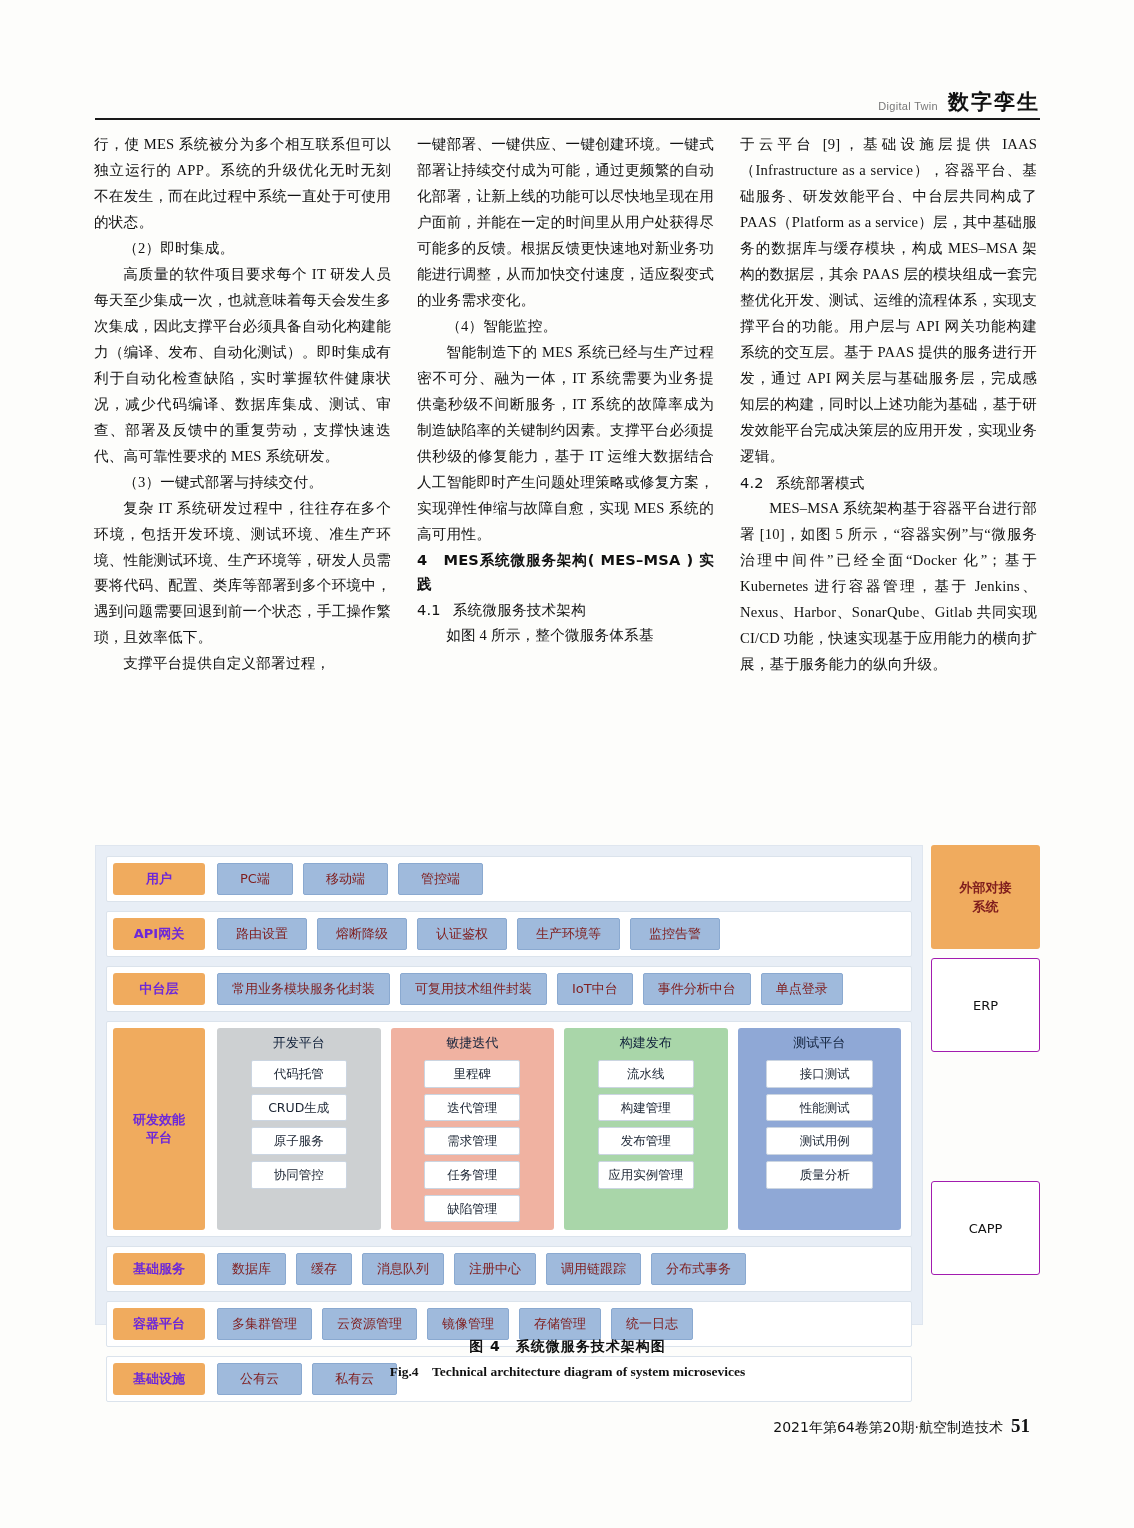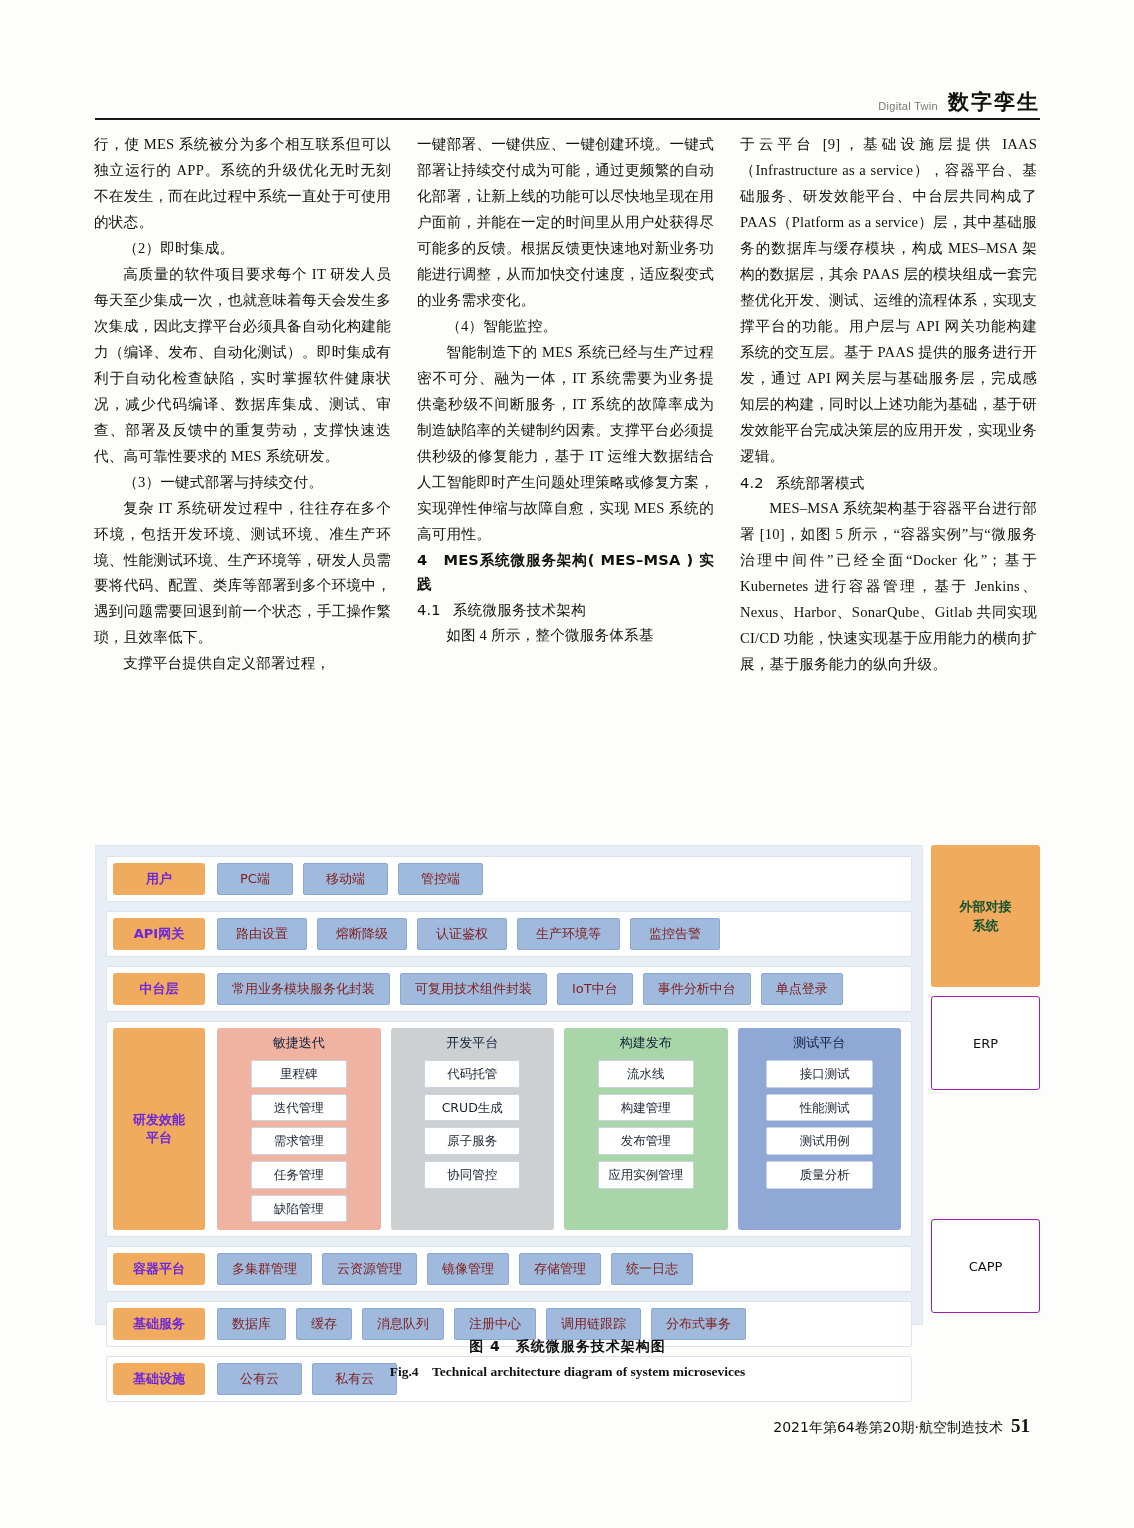--- a/index.html
+++ b/index.html
@@ -65,22 +65,22 @@
   }
   .fig-left{
     width:828px;background:#e8eef6;border:1px solid #dfe6ef;
     padding:10px 10px 10px 10px;box-sizing:border-box;
     display:flex;flex-direction:column;gap:9px;
   }
   .fig-right{
     width:109px;display:flex;flex-direction:column;gap:9px;
   }
   .right-head{
-    background:#f0ab5e;color:#14532d;border-radius:3px;
-    height:142px;display:flex;align-items:center;justify-content:center;
+    background:#f0ab5e;color:#7f1d1d;border-radius:3px;
+    height:104px;display:flex;align-items:center;justify-content:center;
     font-family:"DejaVu Sans", sans-serif;font-weight:bold;font-size:13px;
     text-align:center;line-height:1.5;
   }
   .right-box{
     background:#fff;border:1px solid #a21caf;border-radius:3px;
     display:flex;align-items:center;justify-content:center;
     font-family:"DejaVu Sans", sans-serif;font-size:13px;
   }
   .r-erp{height:92px;}
   .r-capp{height:92px;margin-top:120px;}
@@ -218,41 +218,41 @@
             <div class="cell">事件分析中台</div>
             <div class="cell">单点登录</div>
           </div>
         </div>
 
         <div class="bigrow">
           <div class="rowlabel" style="white-space:pre-line">研发效能
 平台</div>
           <div class="groups">
 
+            <div class="group g-dev">
+              <div class="g-title">开发平台</div>
+              <div class="g-grid">
+                <div class="g-cell">代码托管</div>
+                <div class="g-cell">CRUD生成</div>
+                <div class="g-cell">原子服务</div>
+                <div class="g-cell">协同管控</div>
+              </div>
+            </div>
+
             <div class="group g-agile">
               <div class="g-title">敏捷迭代</div>
               <div class="g-grid">
                 <div class="g-cell">里程碑</div>
                 <div class="g-cell">迭代管理</div>
                 <div class="g-cell">需求管理</div>
                 <div class="g-cell">任务管理</div>
                 <div class="g-cell">缺陷管理</div>
               </div>
             </div>
 
-            <div class="group g-dev">
-              <div class="g-title">开发平台</div>
-              <div class="g-grid">
-                <div class="g-cell">代码托管</div>
-                <div class="g-cell">CRUD生成</div>
-                <div class="g-cell">原子服务</div>
-                <div class="g-cell">协同管控</div>
-              </div>
-            </div>
-
             <div class="group g-build">
               <div class="g-title">构建发布</div>
               <div class="g-grid">
                 <div class="g-cell">流水线</div>
                 <div class="g-cell">构建管理</div>
                 <div class="g-cell">发布管理</div>
                 <div class="g-cell">应用实例管理</div>
               </div>
             </div>
 
@@ -263,39 +263,39 @@
                 <div class="g-cell">性能测试</div>
                 <div class="g-cell">测试用例</div>
                 <div class="g-cell">质量分析</div>
               </div>
             </div>
 
           </div>
         </div>
 
         <div class="row">
-          <div class="rowlabel">容器平台</div>
-          <div class="cells">
-            <div class="cell">多集群管理</div>
-            <div class="cell">云资源管理</div>
-            <div class="cell">镜像管理</div>
-            <div class="cell">存储管理</div>
-            <div class="cell">统一日志</div>
-          </div>
-        </div>
-
-        <div class="row">
           <div class="rowlabel">基础服务</div>
           <div class="cells">
             <div class="cell">数据库</div>
             <div class="cell">缓存</div>
             <div class="cell">消息队列</div>
             <div class="cell">注册中心</div>
             <div class="cell">调用链跟踪</div>
             <div class="cell">分布式事务</div>
+          </div>
+        </div>
+
+        <div class="row">
+          <div class="rowlabel">容器平台</div>
+          <div class="cells">
+            <div class="cell">多集群管理</div>
+            <div class="cell">云资源管理</div>
+            <div class="cell">镜像管理</div>
+            <div class="cell">存储管理</div>
+            <div class="cell">统一日志</div>
           </div>
         </div>
 
         <div class="row r-user">
           <div class="rowlabel">基础设施</div>
           <div class="cells">
             <div class="cell">公有云</div>
             <div class="cell">私有云</div>
           </div>
         </div>

